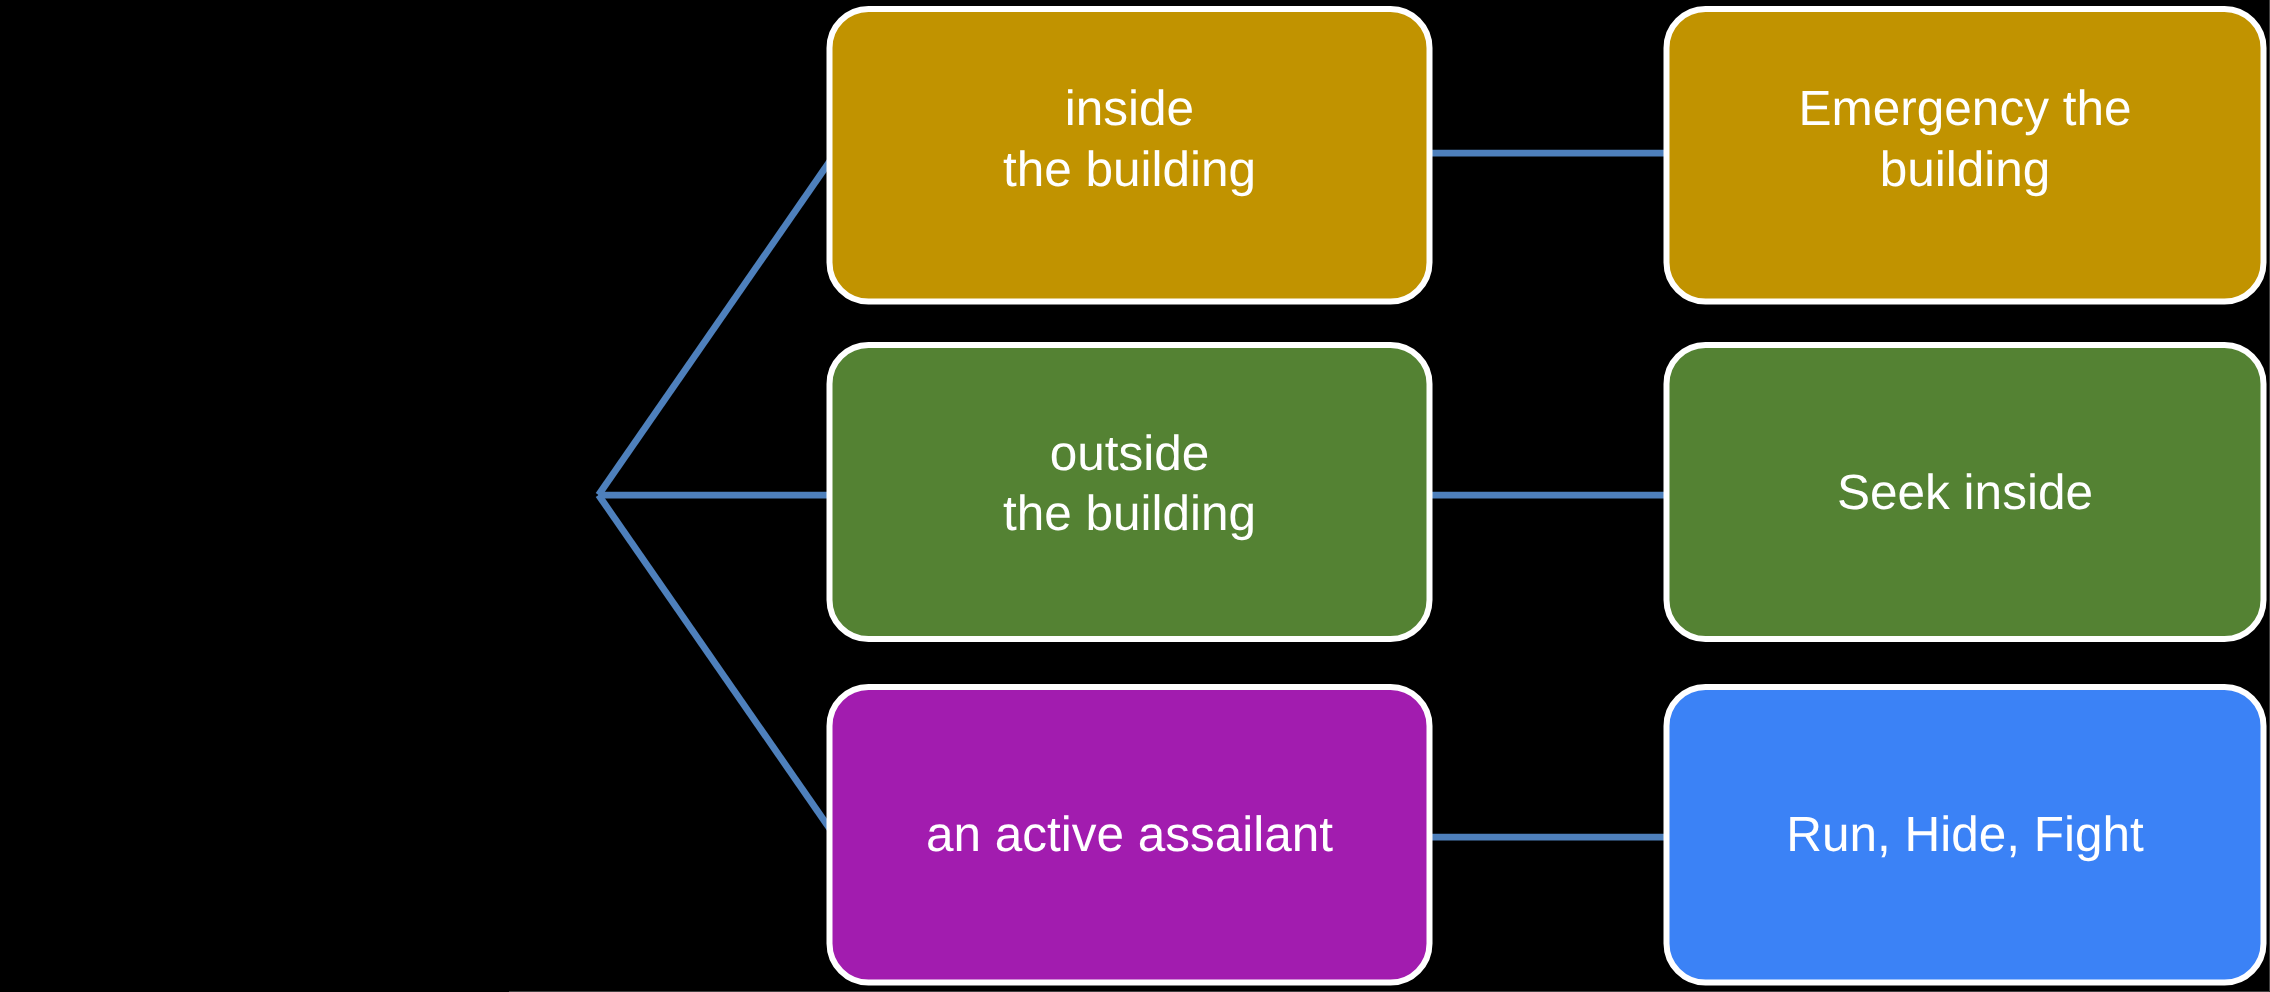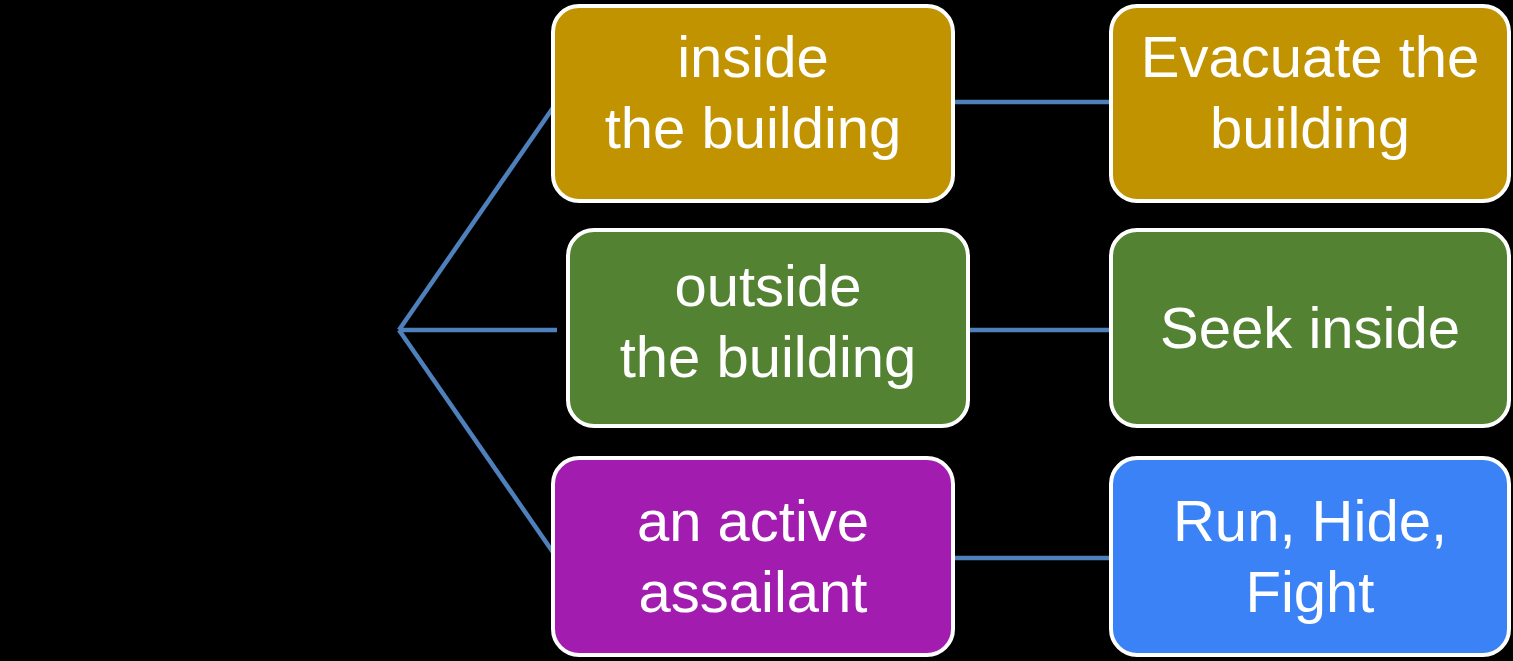--- a/index.html
+++ b/index.html
@@ -20,38 +20,38 @@
   }
   .connectors line { stroke-width: 4.5; fill: none; }
   .node {
     position: absolute;
     box-sizing: border-box;
     display: flex;
     align-items: center;
     justify-content: center;
     text-align: center;
     color: #fff;
-    font-size: 58px;
+    font-size: 33px;
     line-height: 1.22;
     z-index: 2;
     border-radius: 28px;
   }
   .node .label { white-space: pre-line; }
   .bordered { border: 4px solid #fff; }
   
   .root-node   { left: 5px;    top: 232px; width: 393px; height: 192px; border-radius: 26px; }
   
   .col-cond    { left: 551px;  width: 404px; }
   .col-act     { left: 1109px; width: 402px; }
   .row-top     { top: 4px;   height: 199px; }
   .row-mid     { top: 228px; height: 200px; }
   .row-bot     { top: 456px; height: 201px; }
   
   .lift-lg { padding-bottom: 22px; }
-  .lift-sm { padding-bottom: 12px; margin-left: 15px; }
+  .lift-sm { padding-bottom: 12px; }
 </style>
 </head>
 <body>
 
 <div class="canvas" style="background-color: rgb(0, 0, 0);">
 
   <svg class="connectors" viewBox="0 0 1513 661" xmlns="http://www.w3.org/2000/svg">
     <line x1="399" y1="330" x2="557" y2="102" style="stroke: rgb(78, 128, 188);"></line>
     <line x1="399" y1="330" x2="557" y2="330" style="stroke: rgb(78, 128, 188);"></line>
     <line x1="399" y1="330" x2="557" y2="558" style="stroke: rgb(78, 128, 188);"></line>
@@ -60,21 +60,21 @@
     <line x1="953" y1="558" x2="1112" y2="558" style="stroke: rgb(78, 128, 188);"></line>
   </svg>
 
 
   <div class="node bordered col-cond row-top lift-lg" style="background-color: rgb(193, 147, 0);">
     <span class="label">inside
 the building</span>
   </div>
 
   <div class="node bordered col-act row-top lift-lg" style="background-color: rgb(193, 147, 0);">
-    <span class="label">Evacuate the
+    <span class="label">Emergency the
 building</span>
   </div>
 
   <div class="node bordered col-cond row-mid lift-sm" style="background-color: rgb(84, 130, 51);">
     <span class="label">outside
 the building</span>
   </div>
 
   <div class="node bordered col-act row-mid" style="background-color: rgb(84, 130, 51);">
     <span class="label">Seek inside</span>

